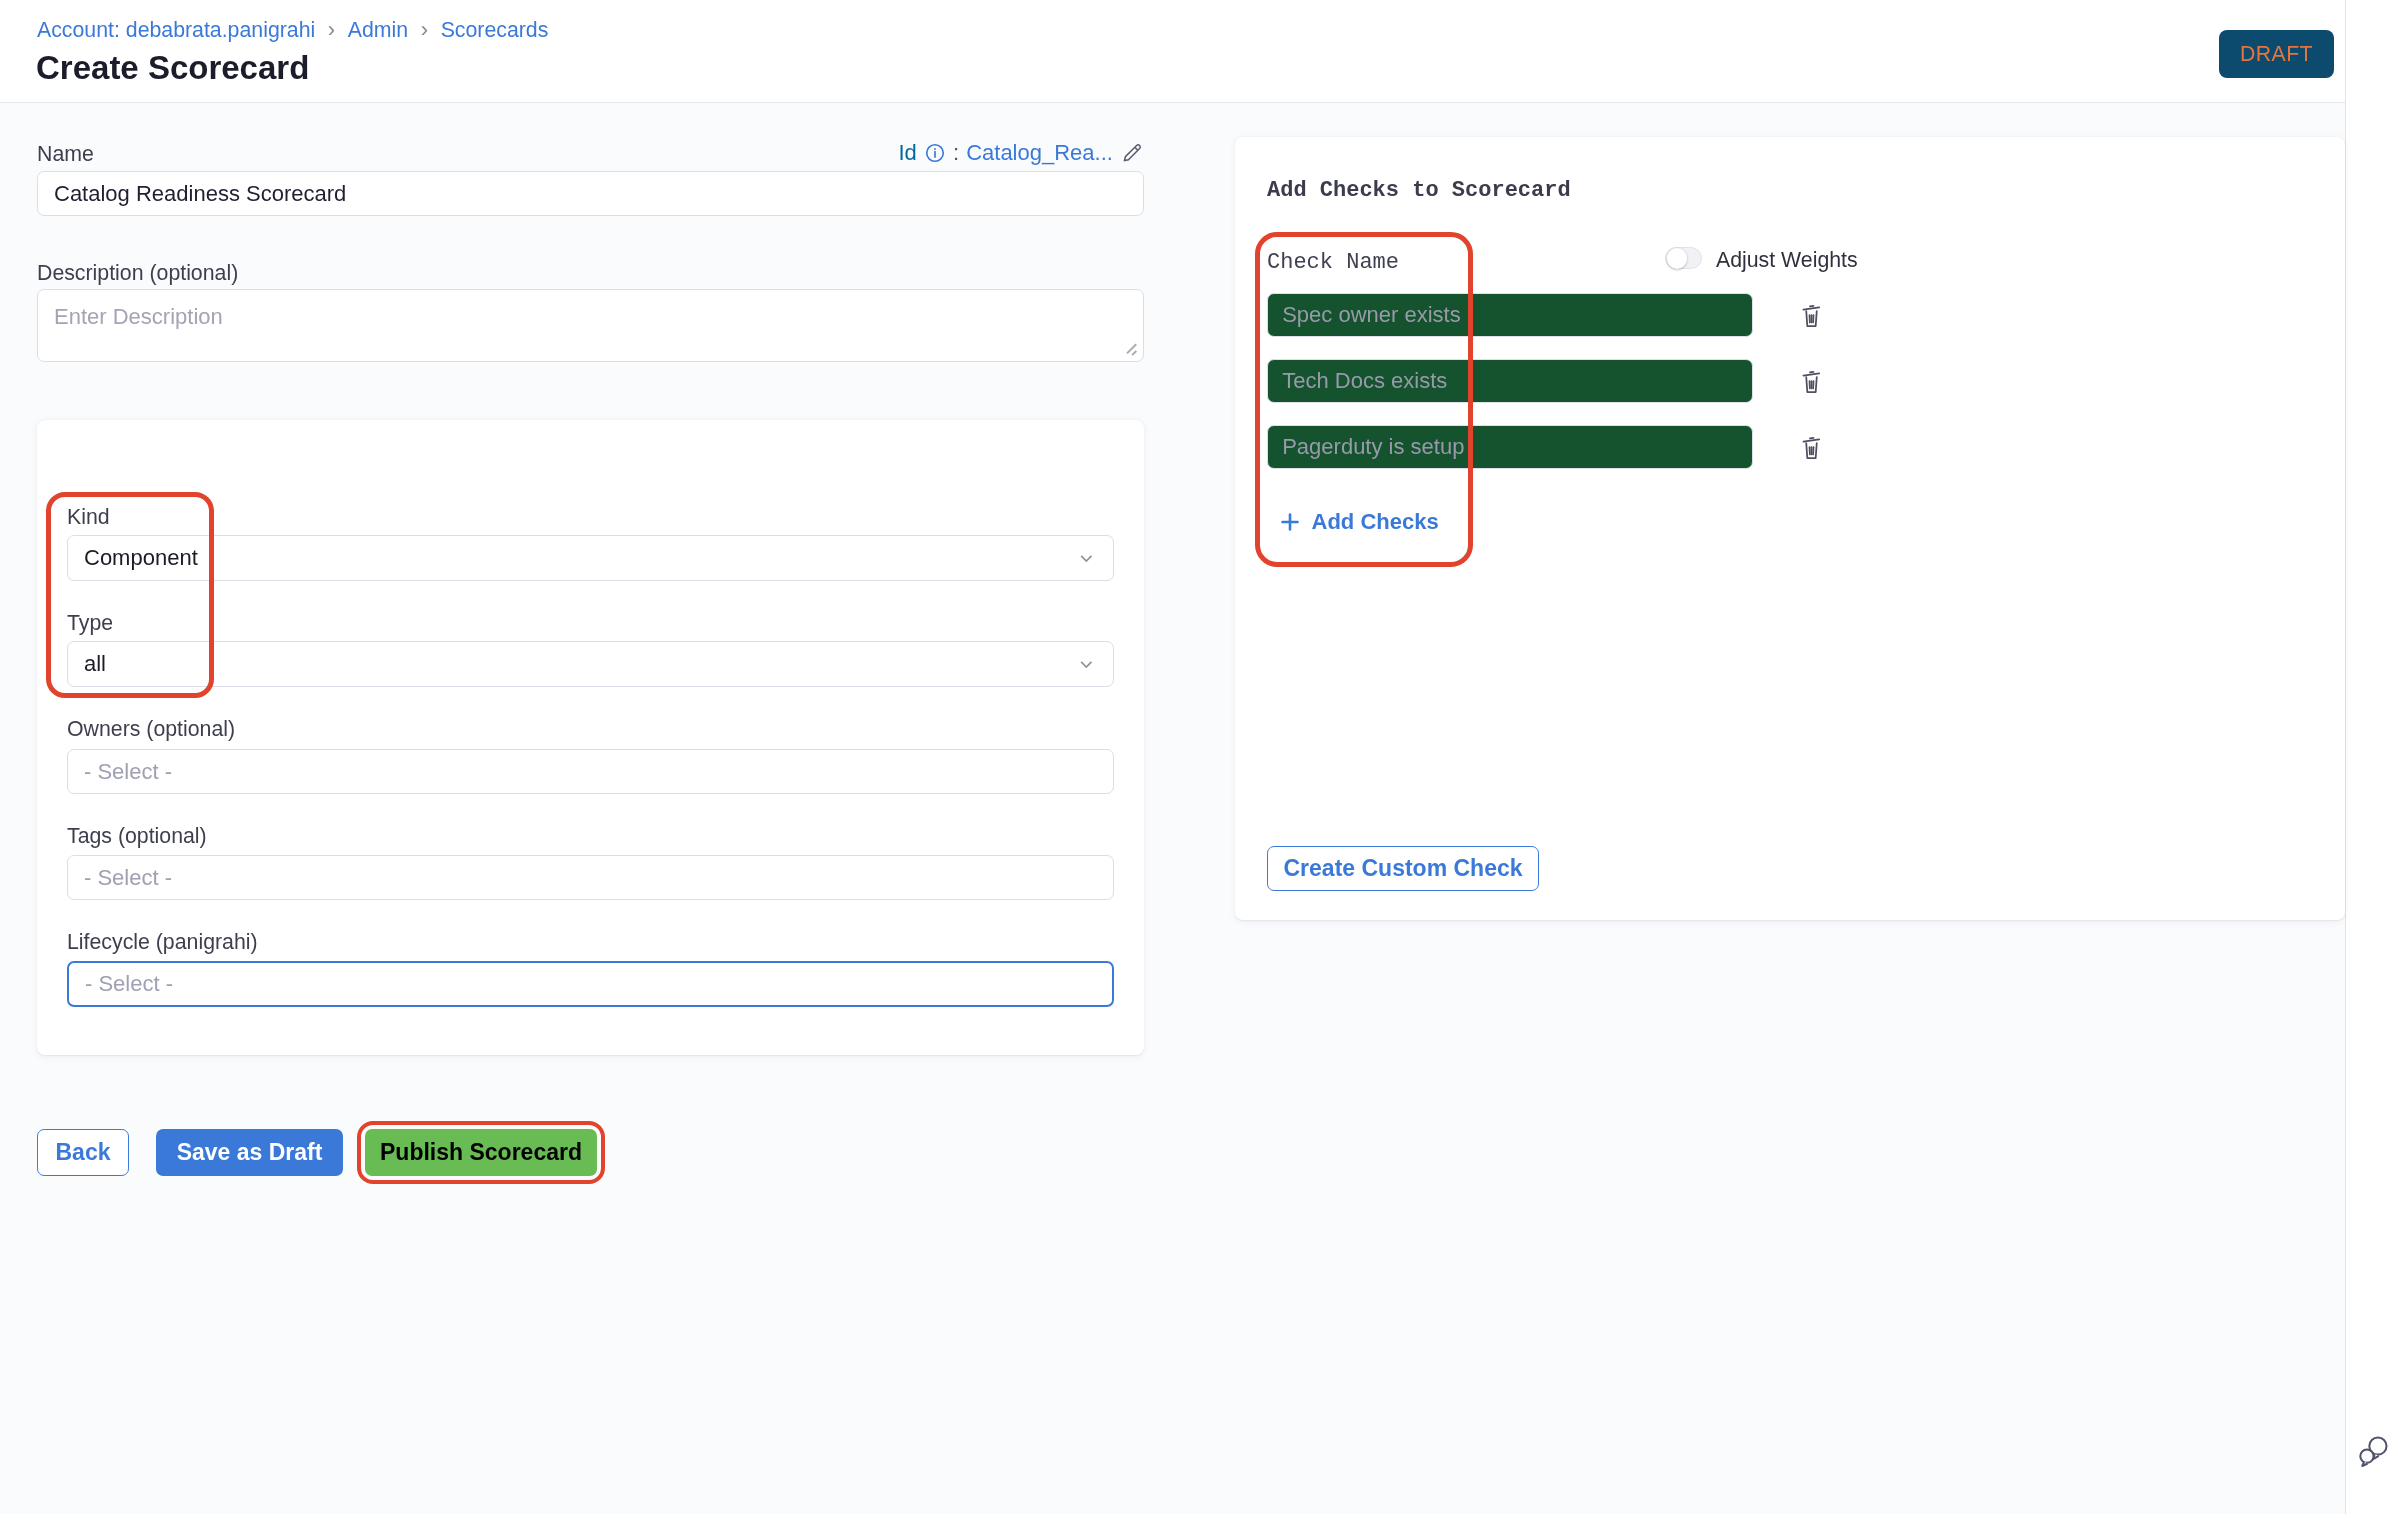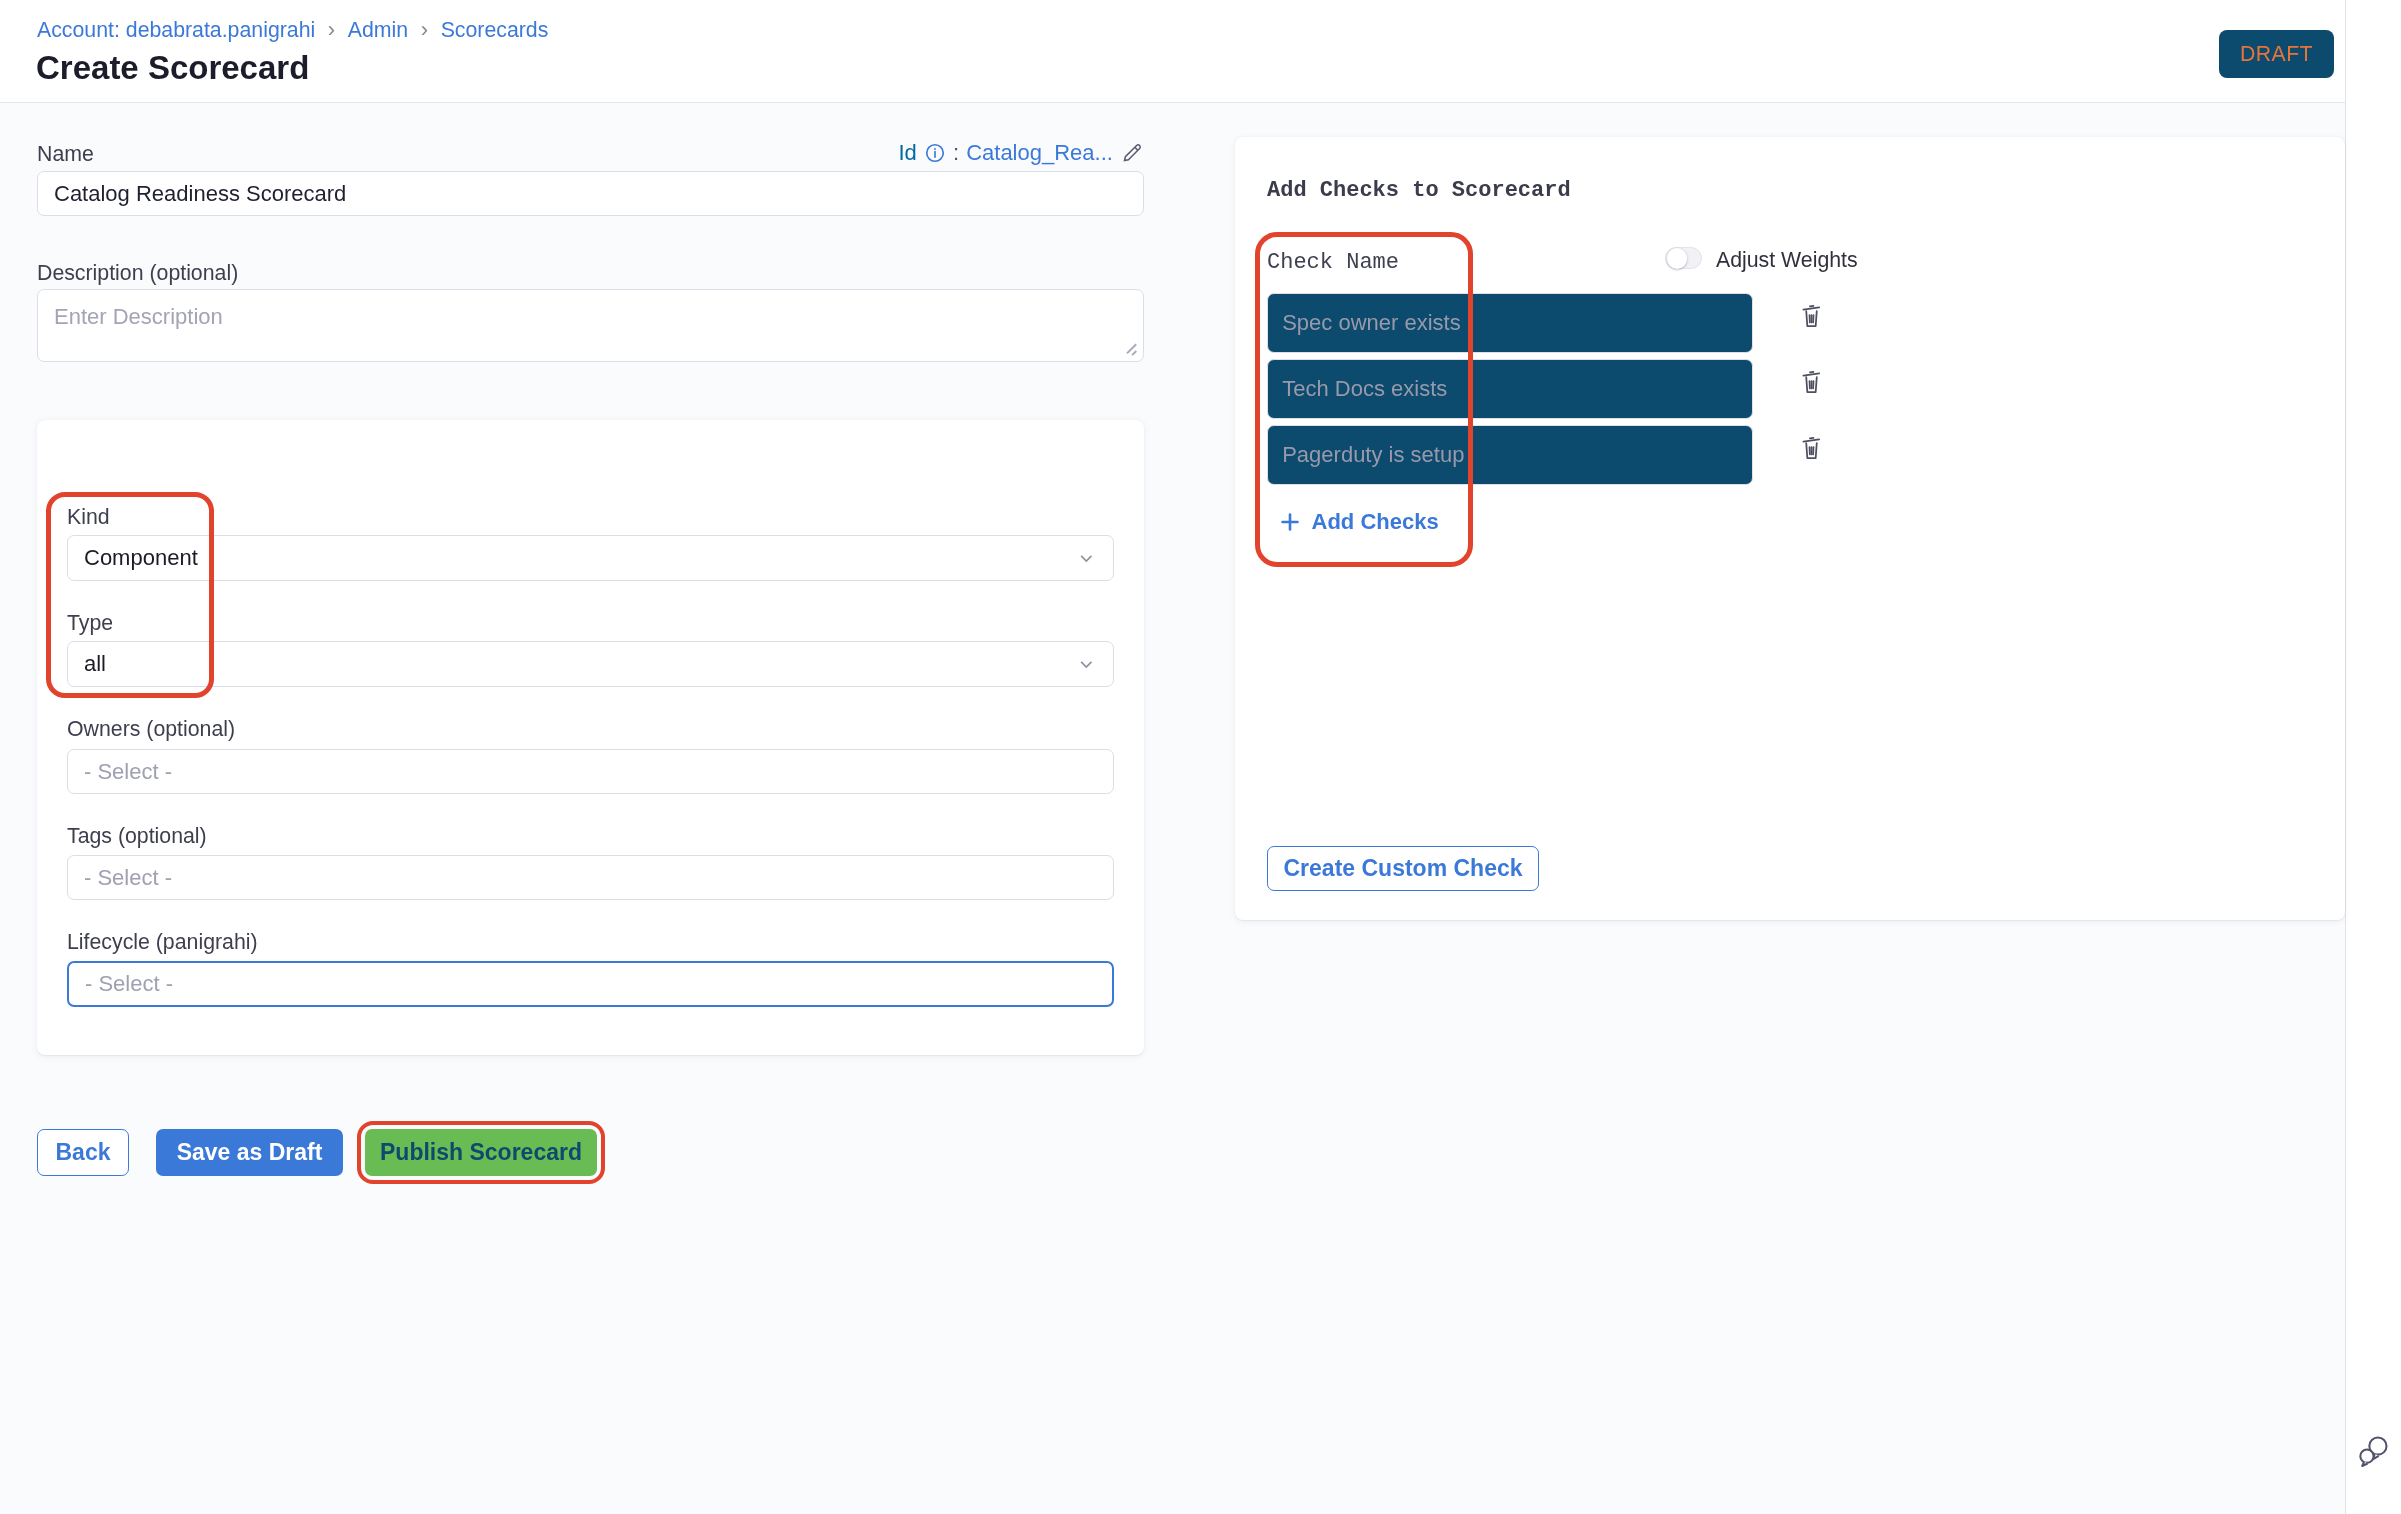--- a/index.html
+++ b/index.html
@@ -54,33 +54,33 @@
   .filter-card { left:37px; top:420px; width:1107px; height:635px; }
   .checks-card { left:1235px; top:137px; width:1110px; height:783px; }
   .card-title { position:absolute; font-size:22px; font-weight:700; color:#3b3c4c;font-family:Liberation Mono, monospace; }
 
   
   .btn { position:absolute; height:47px; border-radius:7.1px; font-size:23px; font-weight:700;
          display:flex; align-items:center; justify-content:center; cursor:pointer; font-family:inherit; border:none; }
   .btn-outline { background:#ffffff; border:1.6px solid var(--accent); color:var(--accent); }
   .btn-back { left:37px; top:1129px; width:92px; }
   .btn-save { left:156px; top:1129px; width:187px; background:var(--accent); color:#ffffff; }
-  .btn-publish { left:365px; top:1129px; width:232px; background:var(--green); color:#0c4a6e; }
+  .btn-publish { left:365px; top:1129px; width:232px; background:var(--green); color:#000000; }
   .btn-create-custom { left:32px; top:709px; width:272px; height:45px; position:absolute; }
 
   
   .check-name-header { position:absolute; left:32px; top:113px; font-size:22px; color:#3f4051;font-family:Liberation Mono, monospace; }
   .toggle { position:absolute; left:430px; top:110px; width:37px; height:22px; background:#f1f1f6;
             border:0.8px solid #e3e3eb; border-radius:12px; cursor:pointer; }
   .toggle .knob { position:absolute; left:0.8px; top:0px; width:20.6px; height:20.6px; border-radius:50%;
                   background:#ffffff; box-shadow:0 0.8px 2.4px rgba(40,40,70,.35); }
   .adjust-label { position:absolute; left:481px; top:111px; font-size:21.3px; color:#30313d; }
   .check-rows { position:absolute; left:0; top:156px; width:100%; }
   .check-row { position:relative; height:44px; margin-bottom:22px; }
-  .check-input { position:absolute; left:32px; top:0; width:486px; height:60px; background:#0c4a6e;
+  .check-input { position:absolute; left:32px; top:0; width:486px; height:44px; background:#14532d;
                  border:1.6px solid #dfe0e9; border-radius:7.1px; font-size:22px; color:#989aab;
                  padding:0 14.2px; font-family:inherit; outline:none; }
   .trash-btn { position:absolute; left:563px; top:8px; width:28.5px; height:30px; cursor:pointer; color:#4e4f60; }
   .add-checks { position:absolute; left:43px; top:372px; display:flex; align-items:center; gap:9.5px;
                 color:var(--accent); font-size:22px; font-weight:600; cursor:pointer; }
 
   
   .annotation { position:absolute; border:5.5px solid var(--ann); border-radius:19px; pointer-events:none; background:transparent; }
   .ann-kind-type { left:46px; top:492px; width:168px; height:206px; }
   .ann-check-name { left:1255px; top:232px; width:218px; height:335px; border-radius:22px; }

